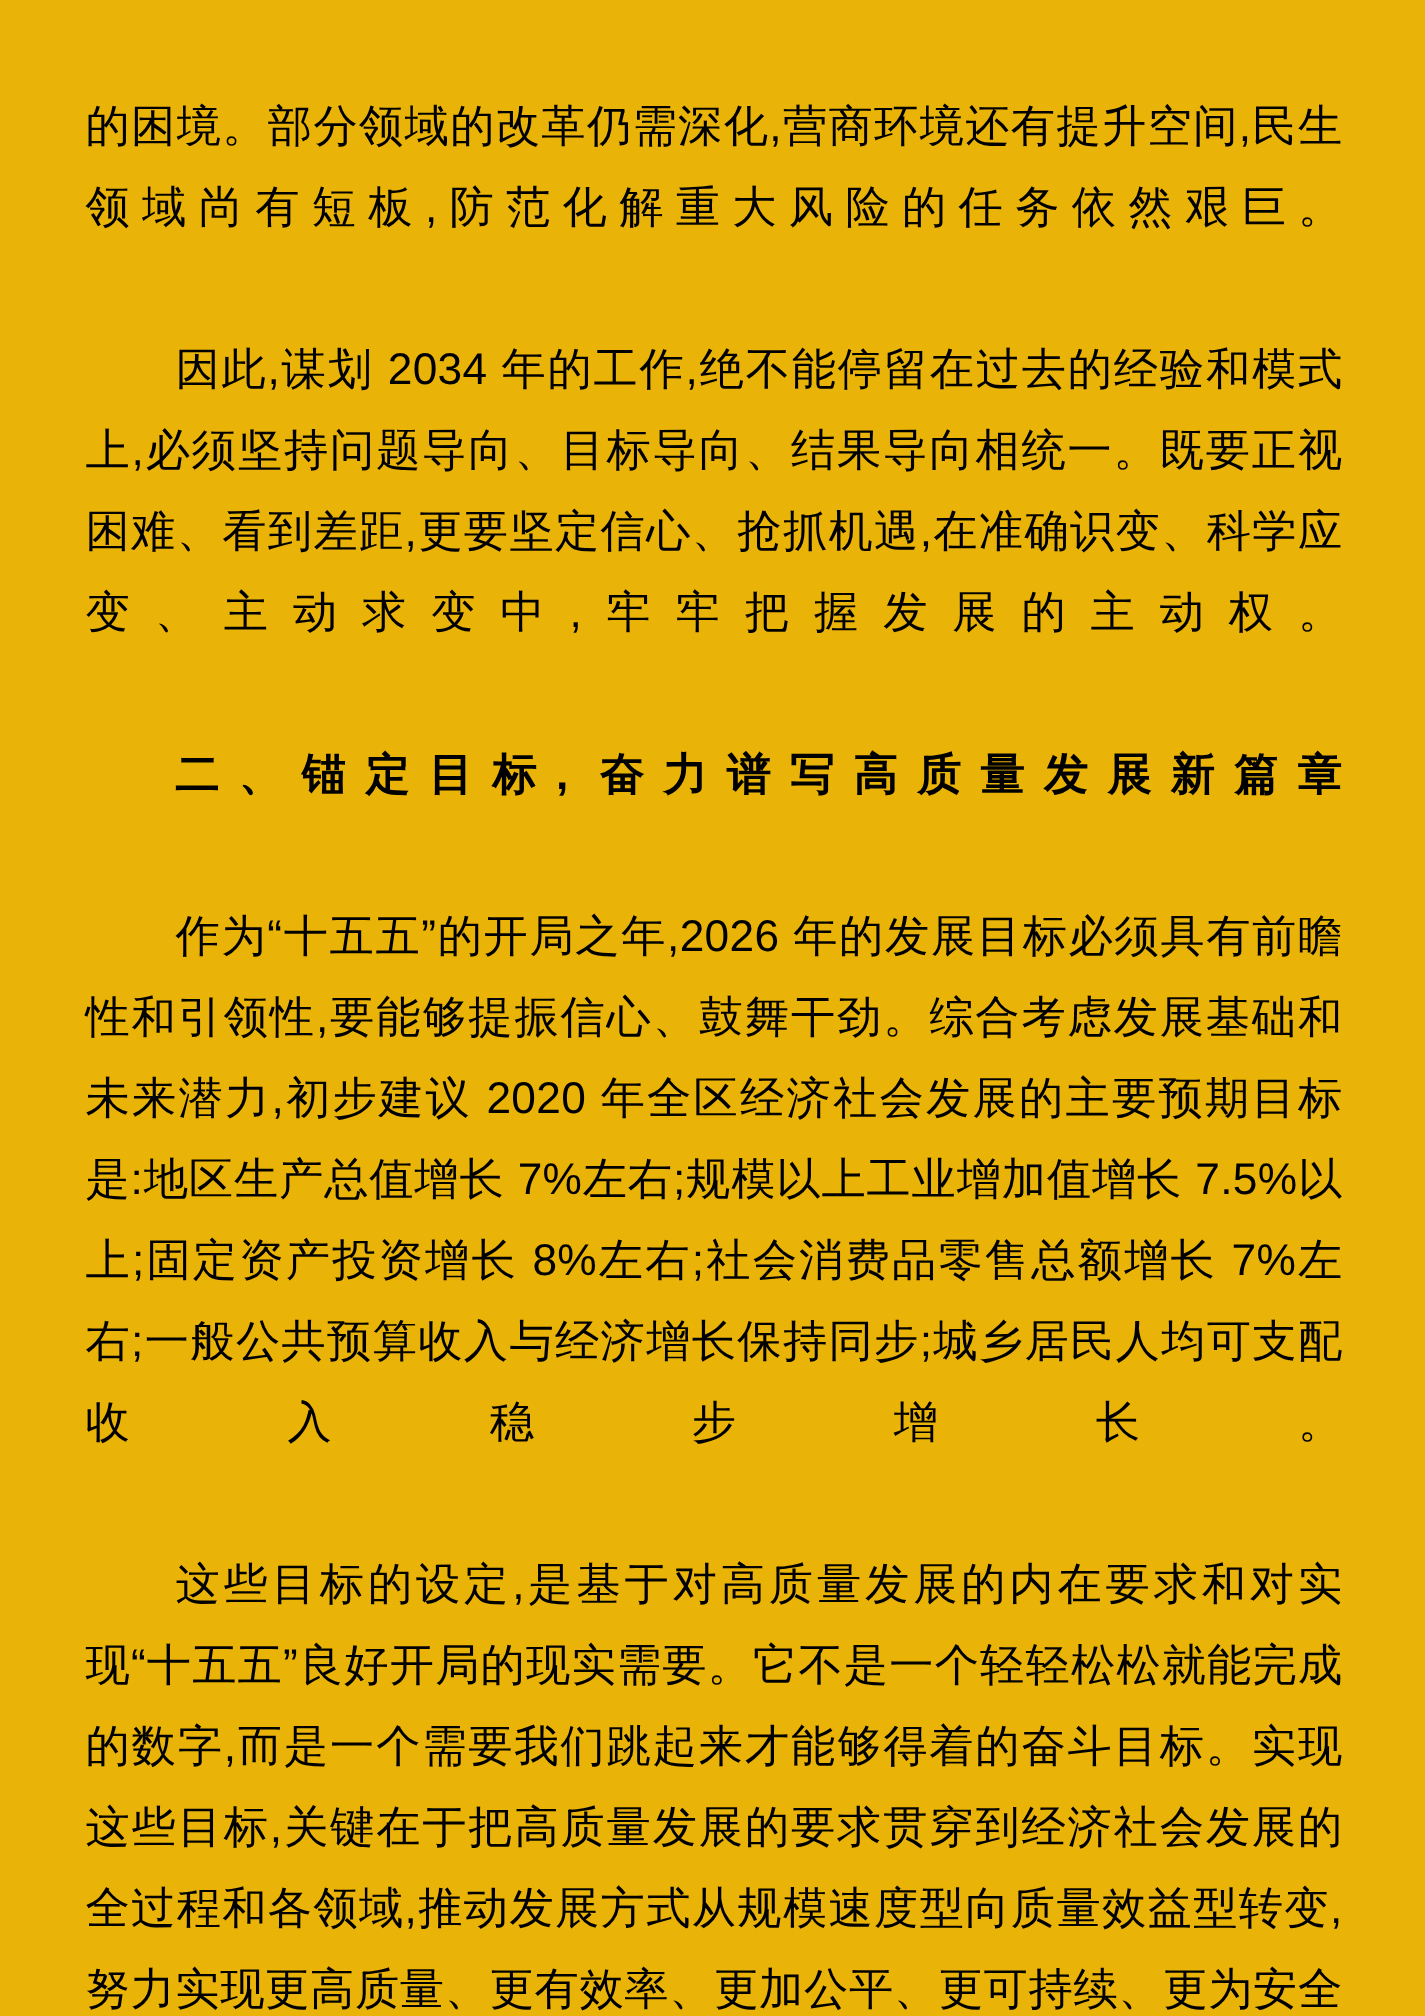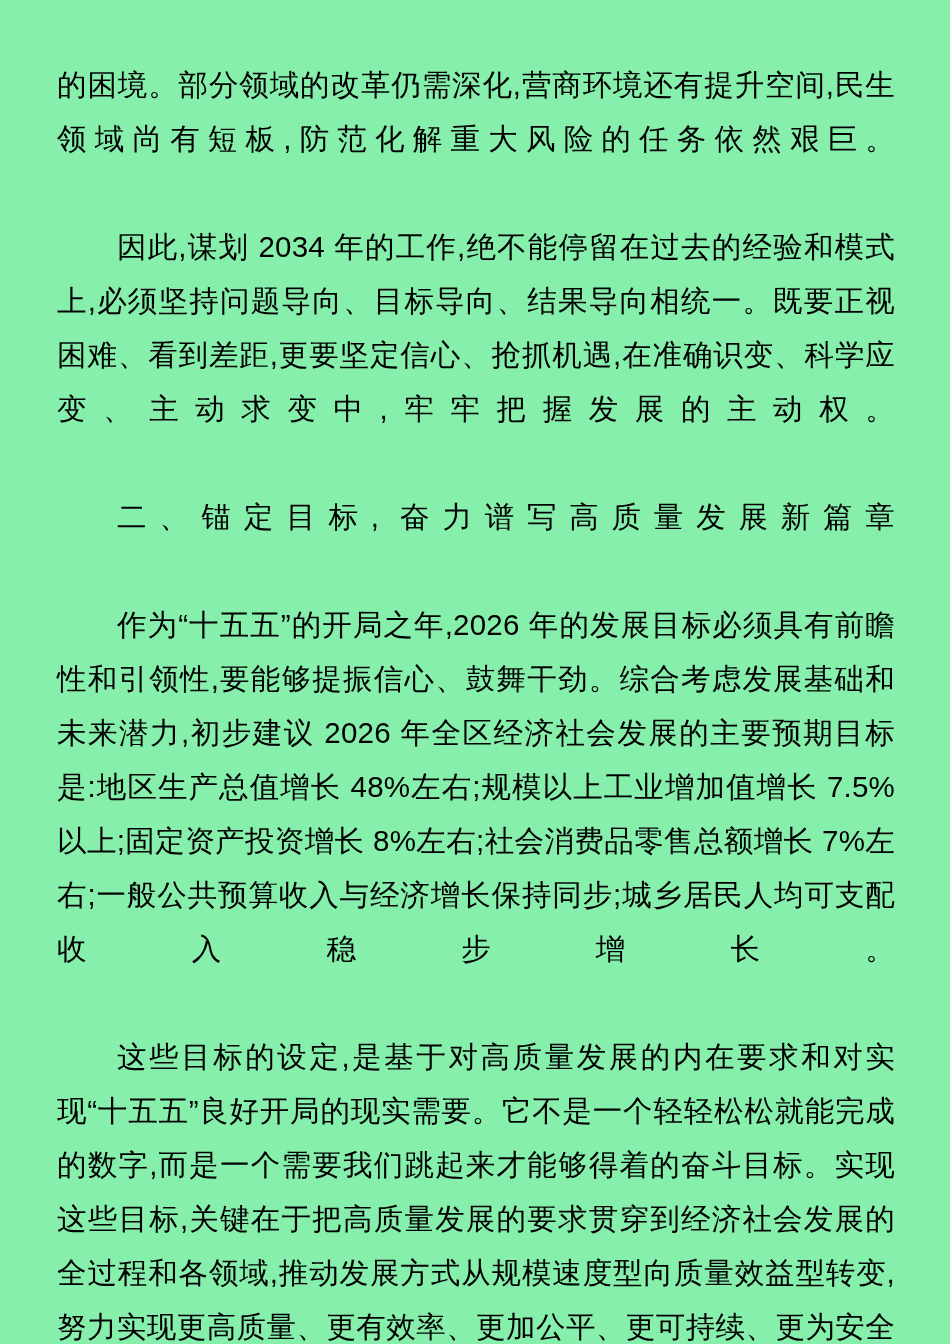--- a/index.html
+++ b/index.html
@@ -13,21 +13,21 @@
     overflow: hidden;
     font-family: "Liberation Sans", "DejaVu Sans", sans-serif;
     color: #000000;
     -webkit-font-smoothing: antialiased;
   }
 
   #page {
     position: relative;
     width: 950px;
     height: 1344px;
-    background: #86efac;
+    background: #eab308;
     box-sizing: border-box;
   }
 
   #doc-body {
     position: absolute;
     left: 57px;
     top: 58px;
     width: 838px;
   }
 
@@ -44,21 +44,21 @@
     white-space: pre-wrap;
     word-break: break-all;
   }
 
   .para.indent {
     text-indent: 60px;
   }
 
   .para.heading {
     text-indent: 60px;
-    font-weight: 400;
+    font-weight: 700;
   }
 
   
   .para::after {
     content: "";
     display: inline-block;
     width: 100%;
   }
 </style>
 </head>
@@ -66,18 +66,18 @@
 
 <div id="page">
   <div id="doc-body">
 
     <p class="para">的困境。部分领域的改革仍需深化,营商环境还有提升空间,民生领域尚有短板,防范化解重大风险的任务依然艰巨。</p>
 
     <p class="para indent">因此,谋划 2034 年的工作,绝不能停留在过去的经验和模式上,必须坚持问题导向、目标导向、结果导向相统一。既要正视困难、看到差距,更要坚定信心、抢抓机遇,在准确识变、科学应变、主动求变中,牢牢把握发展的主动权。</p>
 
     <p class="para heading">二、锚定目标, 奋力谱写高质量发展新篇章</p>
 
-    <p class="para indent">作为“十五五”的开局之年,2026 年的发展目标必须具有前瞻性和引领性,要能够提振信心、鼓舞干劲。综合考虑发展基础和未来潜力,初步建议 2026 年全区经济社会发展的主要预期目标是:地区生产总值增长 48%左右;规模以上工业增加值增长 7.5%以上;固定资产投资增长 8%左右;社会消费品零售总额增长 7%左右;一般公共预算收入与经济增长保持同步;城乡居民人均可支配收入稳步增长。</p>
+    <p class="para indent">作为“十五五”的开局之年,2026 年的发展目标必须具有前瞻性和引领性,要能够提振信心、鼓舞干劲。综合考虑发展基础和未来潜力,初步建议 2020 年全区经济社会发展的主要预期目标是:地区生产总值增长 7%左右;规模以上工业增加值增长 7.5%以上;固定资产投资增长 8%左右;社会消费品零售总额增长 7%左右;一般公共预算收入与经济增长保持同步;城乡居民人均可支配收入稳步增长。</p>
 
     <p class="para indent">这些目标的设定,是基于对高质量发展的内在要求和对实现“十五五”良好开局的现实需要。它不是一个轻轻松松就能完成的数字,而是一个需要我们跳起来才能够得着的奋斗目标。实现这些目标,关键在于把高质量发展的要求贯穿到经济社会发展的全过程和各领域,推动发展方式从规模速度型向质量效益型转变,努力实现更高质量、更有效率、更加公平、更可持续、更为安全的发展。</p>
 
   </div>
 </div>
 
 </body></html>

